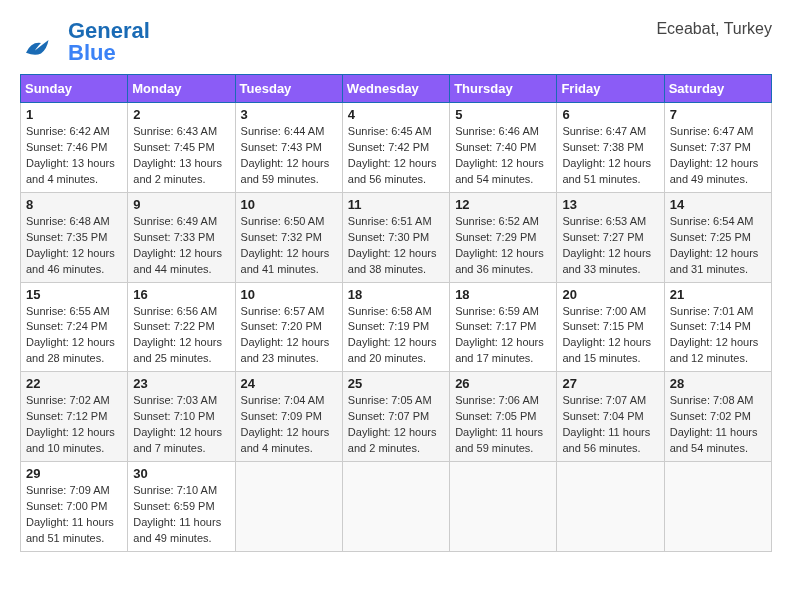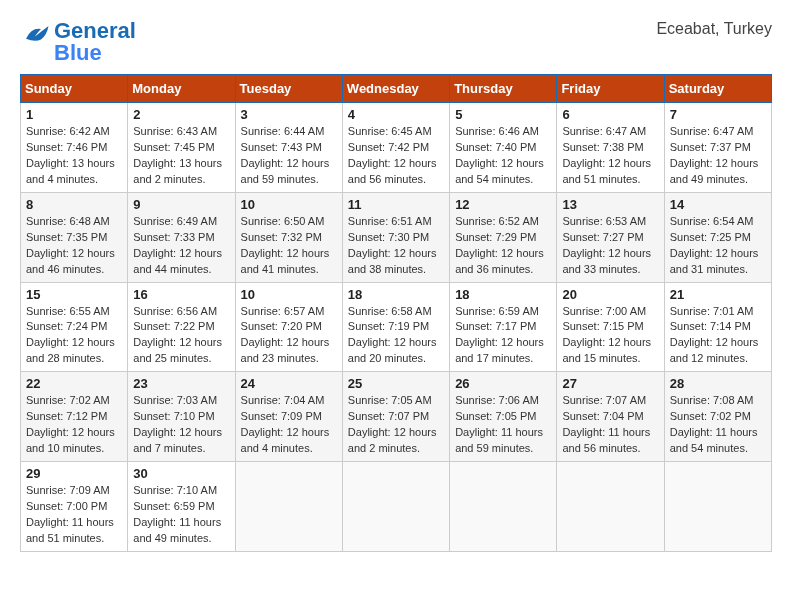--- a/index.html
+++ b/index.html
@@ -11,22 +11,22 @@
       padding: 20px;
     }
     .header {
       display: flex;
       justify-content: space-between;
       align-items: flex-start;
       margin-bottom: 10px;
     }
     .logo {
       display: flex;
-      align-items: flex-start;
-      gap: 4px;
+      align-items: flex-end;
+      gap: 18px;
     }
     .logo-text {
       font-size: 22px;
       font-weight: bold;
       color: #333;
       line-height: 1;
     }
     .logo-text span {
       color: #1a6bb5;
     }
@@ -45,21 +45,21 @@
     .location {
       font-size: 16px;
       color: #444;
     }
     .calendar {
       width: 100%;
       border-collapse: collapse;
       font-size: 11px;
     }
     .calendar th {
-      background-color: #c2410c;
+      background-color: #8b5cf6;
       color: white;
       padding: 6px 4px;
       text-align: left;
       font-size: 13px;
       font-weight: bold;
       border: 1px solid #1a6bb5;
     }
     .calendar td {
       border: 1px solid #ccc;
       vertical-align: top;

